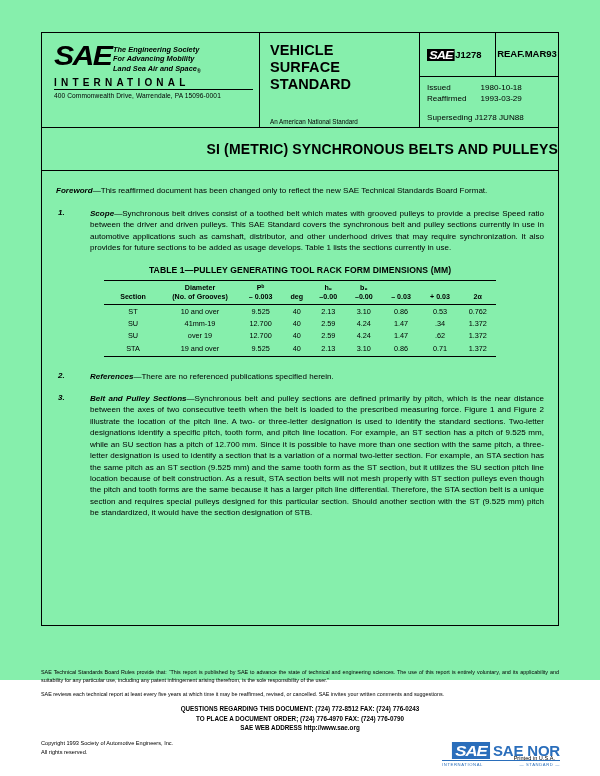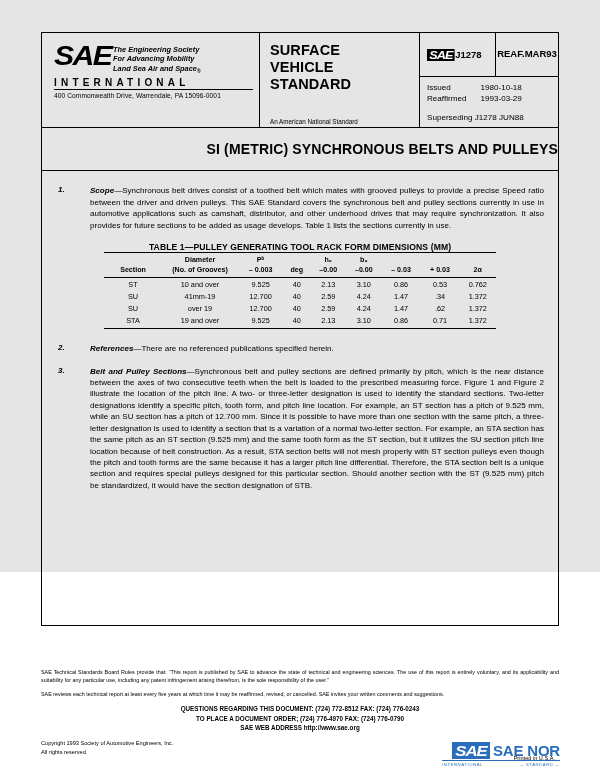--- a/index.html
+++ b/index.html
@@ -13,22 +13,22 @@
     font-family: "Liberation Sans", sans-serif;
     color: #000000;
     position: relative;
     overflow: hidden;
   }
 
   .page {
     position: absolute;
     left: 0; top: 0;
     width: 600px;
-    height: 572px;
-    background: #e5e5e5;
+    height: 680px;
+    background: #86efac;
   }
 
   
   .frame {
     position: absolute;
     left: 41px;
     top: 32px;
     width: 518px;
     border: 1.6px solid #000;
     box-sizing: border-box;
@@ -207,20 +207,21 @@
   }
 
   
   .tbl-wrap {
     margin: 7px 0 14px 0;
   }
   .tbl-title {
     text-align: center;
     font-size: 8.6px;
     font-weight: bold;
+    margin-bottom: 5px;
     letter-spacing: 0.1px;
   }
   table.data {
     border-collapse: collapse;
     margin: 0 auto;
     width: 392px;
     font-size: 7.3px;
   }
   table.data thead th {
     font-weight: bold;
@@ -332,22 +333,22 @@
             <div>
               <span>Land Sea Air and Space</span><span class="reg">®</span>
             </div>
           </div>
         </div>
         <div class="intl">INTERNATIONAL</div>
         <div class="address">400 Commonwealth Drive, Warrendale, PA 15096-0001</div>
       </div>
 
       <div class="mh-title">
+        <div class="t">VEHICLE</div>
         <div class="t">SURFACE</div>
-        <div class="t">VEHICLE</div>
         <div class="t">STANDARD</div>
         <div class="ansi">An American National Standard</div>
       </div>
 
       <div class="mh-id">
         <div class="id-top">
           <div class="id-num">
             <span class="mini-sae">SAE</span>
             <span class="docno">J1278</span>
           </div>
@@ -372,20 +373,23 @@
           <div class="supersede">Superseding J1278 JUN88</div>
         </div>
       </div>
 
     </div>
 
     <div class="title-band">SI (METRIC) SYNCHRONOUS BELTS AND PULLEYS</div>
 
     <div class="body-area">
 
+      <p class="para">
+        <span class="lead">Foreword—</span><span>This reaffirmed document has been changed only to reflect the new SAE Technical Standards Board Format.</span>
+      </p>
 
       <div class="numbered">
         <div class="num">1.</div>
         <div class="txt">
           <span class="lead">Scope—</span><span>Synchronous belt drives consist of a toothed belt which mates with grooved pulleys to provide a precise Speed ratio between the driver and driven pulleys.  This SAE Standard covers the synchronous belt and pulley sections currently in use in automotive applications such as camshaft, distributor, and other underhood drives that may require synchronization.  It also provides for future sections to be added as usage develops.  Table 1 lists the sections currently in use.</span>
         </div>
       </div>
 
       <div class="tbl-wrap">
         <div class="tbl-title">TABLE 1—PULLEY GENERATING TOOL RACK FORM DIMENSIONS (MM)</div>

